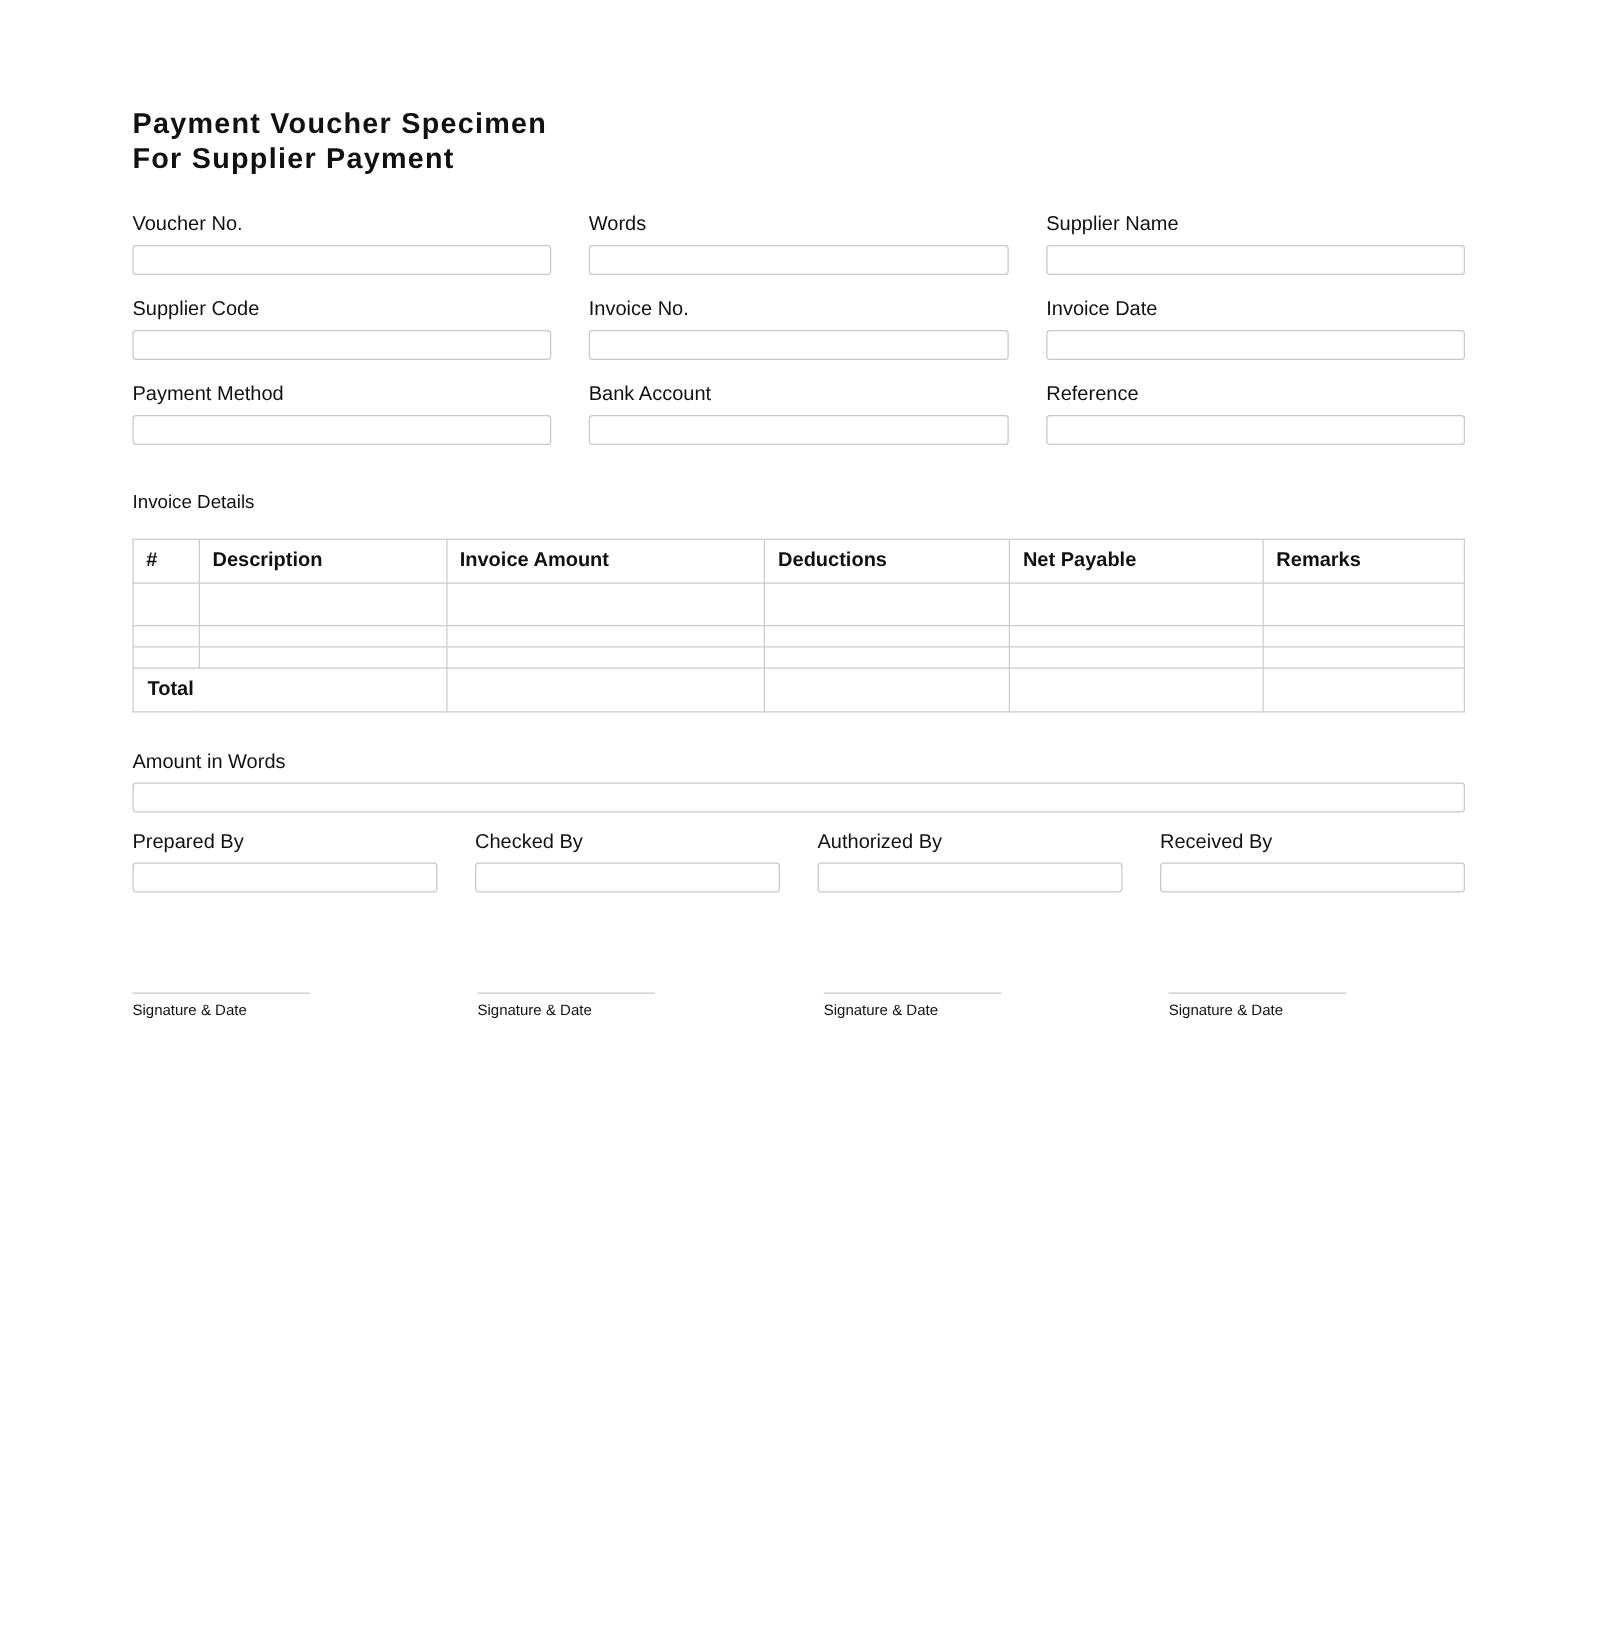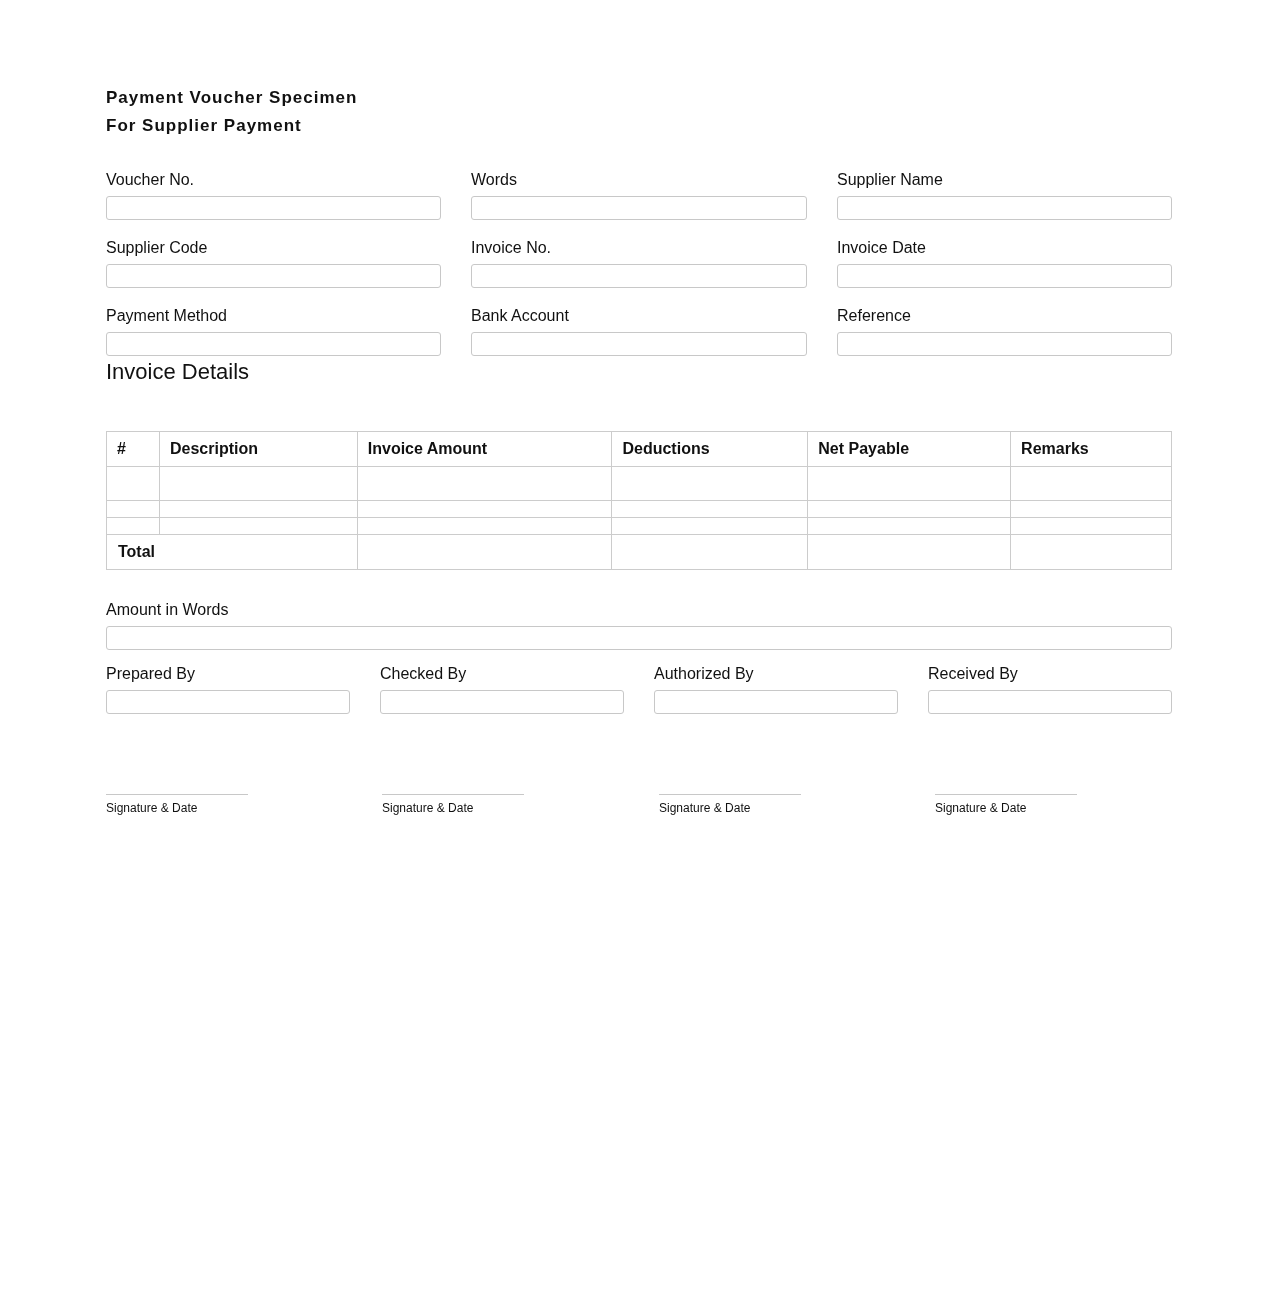--- a/index.html
+++ b/index.html
@@ -1,23 +1,23 @@
 <!DOCTYPE html>
 <html><head>
 <meta charset="utf-8">
 <style>
   * { box-sizing: border-box; margin: 0; padding: 0; }
   html, body { width: 1278px; height: 1300px; background: #fff; }
   body { font-family: "Liberation Sans", sans-serif; color: #111; position: relative; }
   .page { position: absolute; left: 106px; top: 0; width: 1066px; }
-  .title { position: absolute; top: 84px; left: 0; font-size: 17px; font-weight: bold; letter-spacing: 1px; line-height: 28px; }
+  .title { position: absolute; top: 84px; left: 0; font-size: 23px; font-weight: bold; letter-spacing: 1px; line-height: 28px; }
   .grid3 { position: absolute; left: 0; width: 1066px; display: grid; grid-template-columns: 335px 336px 335px; column-gap: 30px; row-gap: 16px; }
   .field label { display: block; font-size: 16px; height: 24px; line-height: 24px; }
   .field .inp { display: block; width: 100%; height: 24px; border: 1px solid #c8c8c8; border-radius: 3px; margin-top: 4px; background: #fff; }
-  .section { position: absolute; top: 360px; left: 0; font-size: 22px; line-height: 24px; }
+  .section { position: absolute; top: 390px; left: 0; font-size: 15px; line-height: 24px; }
   table { position: absolute; top: 431px; left: 0; width: 1066px; border-collapse: collapse; font-size: 16px; }
   th, td { border: 1px solid #cccccc; text-align: left; padding: 0 10px; }
   th { height: 35px; font-weight: bold; }
   .r1 td { height: 34px; }
   .r2 td, .r3 td { height: 17px; }
   .tot td { height: 35px; }
   .tot .lbl { font-weight: bold; padding-left: 11px; }
   .words { position: absolute; top: 598px; left: 0; width: 1066px; }
   .grid4 { position: absolute; top: 662px; left: 0; width: 1066px; display: grid; grid-template-columns: repeat(4, 244px); column-gap: 30px; }
   .sig { position: absolute; top: 794px; width: 142px; }

